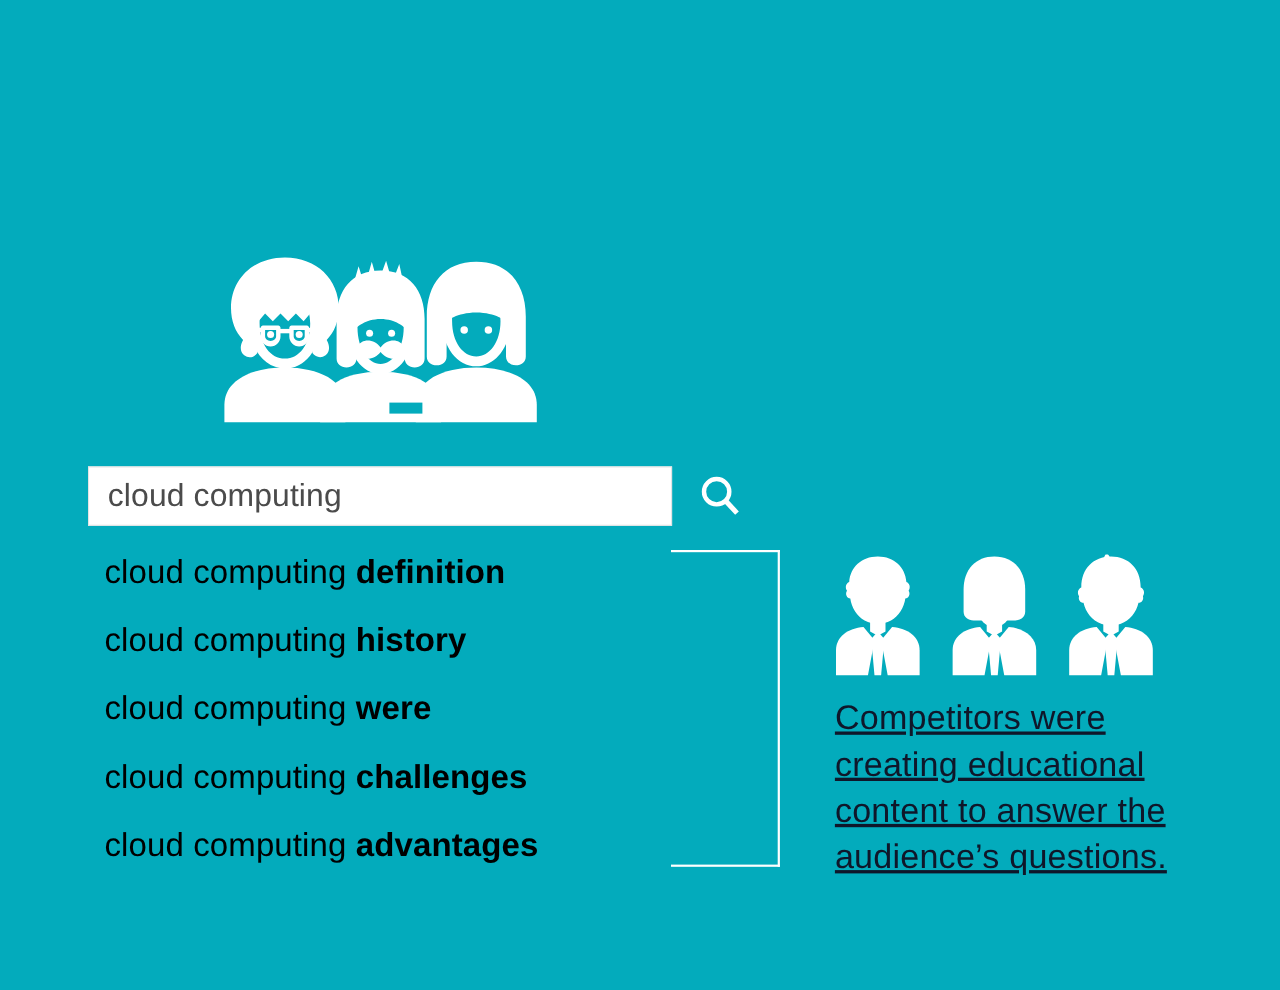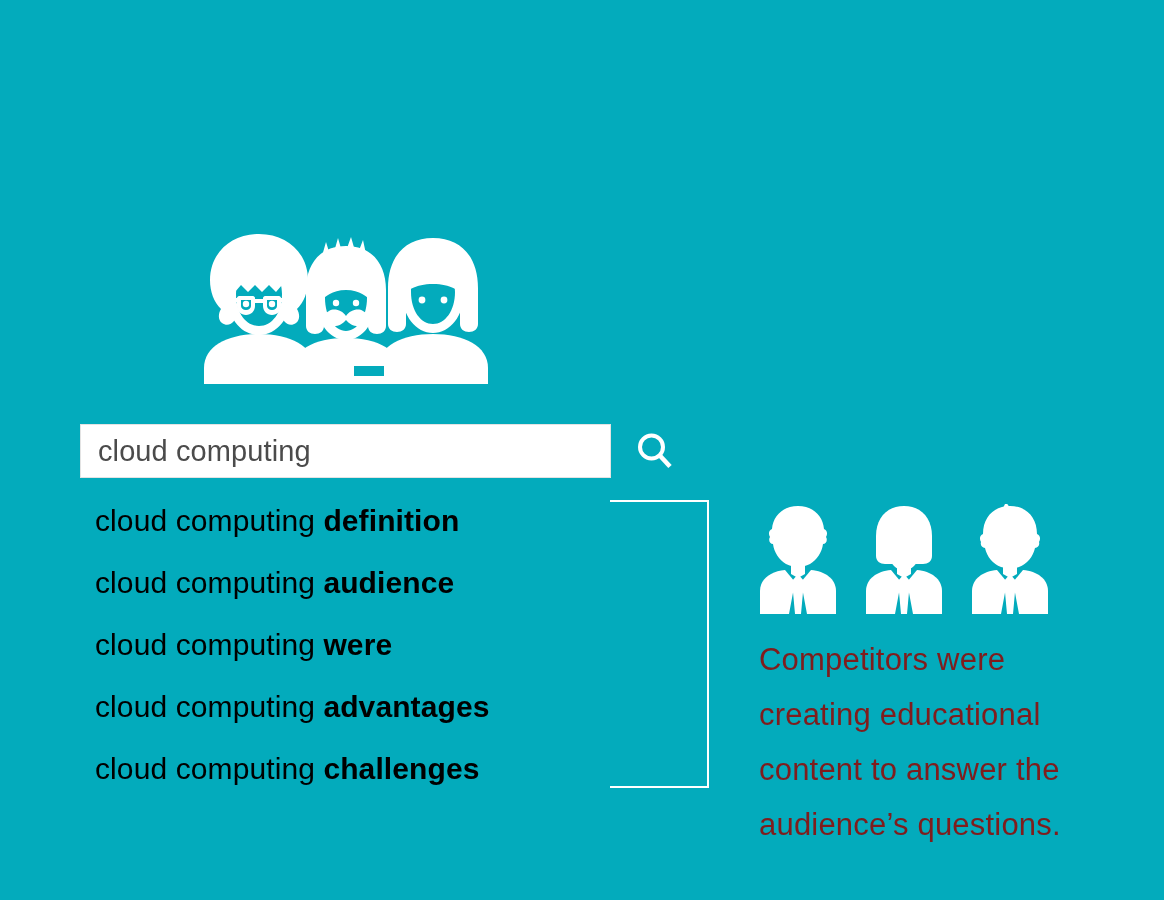--- a/index.html
+++ b/index.html
@@ -125,24 +125,25 @@
     height: 110px;
   }
 
   
   .caption {
     position: absolute;
     left: 759px;
     top: 600px;
     width: 340px;
     font-size: 31px;
-    line-height: 55px;
-    color: #7f1d1d;
+    line-height: 42px;
+    color: #0f172a;
     font-weight: 400;
     letter-spacing: 0.2px;
+    text-decoration: underline;
   }
 </style>
 </head>
 <body>
 
 <div class="stage">
 
   <div class="audience-icon">
     <svg viewBox="0 0 300 156" width="300" height="156" aria-hidden="true">
       <g fill="#ffffff">
@@ -291,30 +292,30 @@
         <line x1="25.8" y1="24.5" x2="36" y2="35.5" stroke="#ffffff" stroke-width="4.6" stroke-linecap="butt"></line>
       </svg>
     </div>
   </div>
 
   <div class="suggestions">
     <div class="suggestion">
       <span class="prefix">cloud computing </span><span class="suffix">definition</span>
     </div>
     <div class="suggestion">
-      <span class="prefix">cloud computing </span><span class="suffix">audience</span>
+      <span class="prefix">cloud computing </span><span class="suffix">history</span>
     </div>
     <div class="suggestion">
       <span class="prefix">cloud computing </span><span class="suffix">were</span>
     </div>
     <div class="suggestion">
+      <span class="prefix">cloud computing </span><span class="suffix">challenges</span>
+    </div>
+    <div class="suggestion">
       <span class="prefix">cloud computing </span><span class="suffix">advantages</span>
-    </div>
-    <div class="suggestion">
-      <span class="prefix">cloud computing </span><span class="suffix">challenges</span>
     </div>
   </div>
 
   <div class="bracket">
     <div class="arm arm-top"></div>
     <div class="spine"></div>
     <div class="arm arm-bottom"></div>
   </div>
 
   <div class="competitors-icon">

